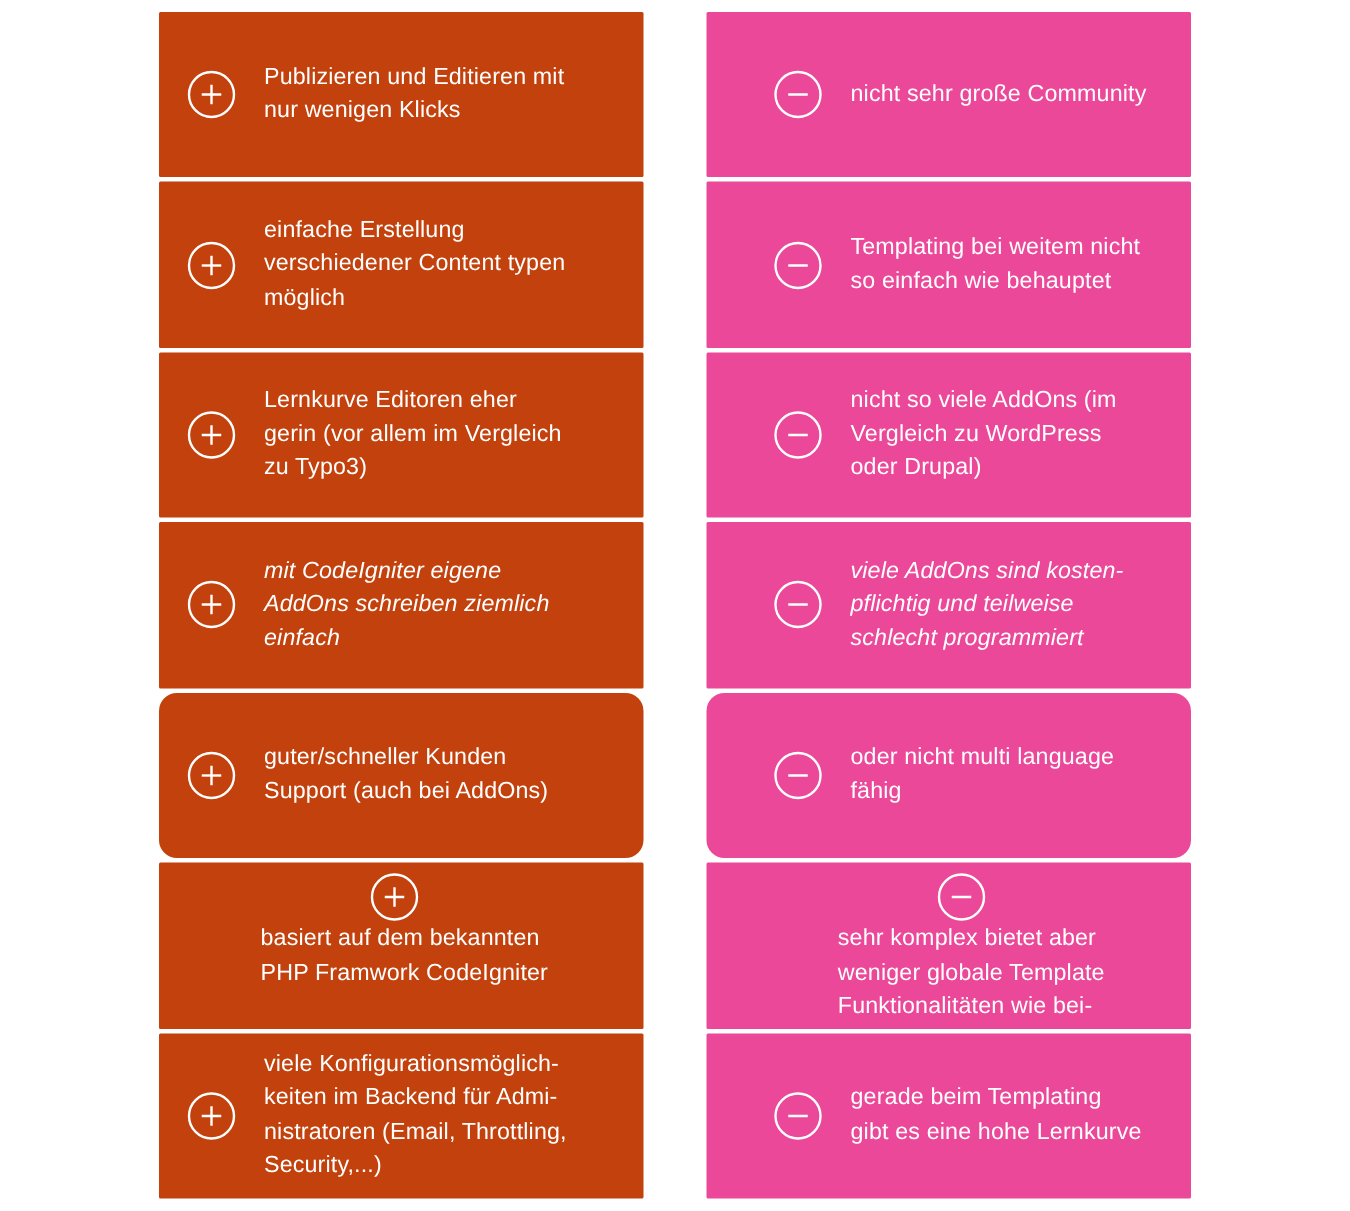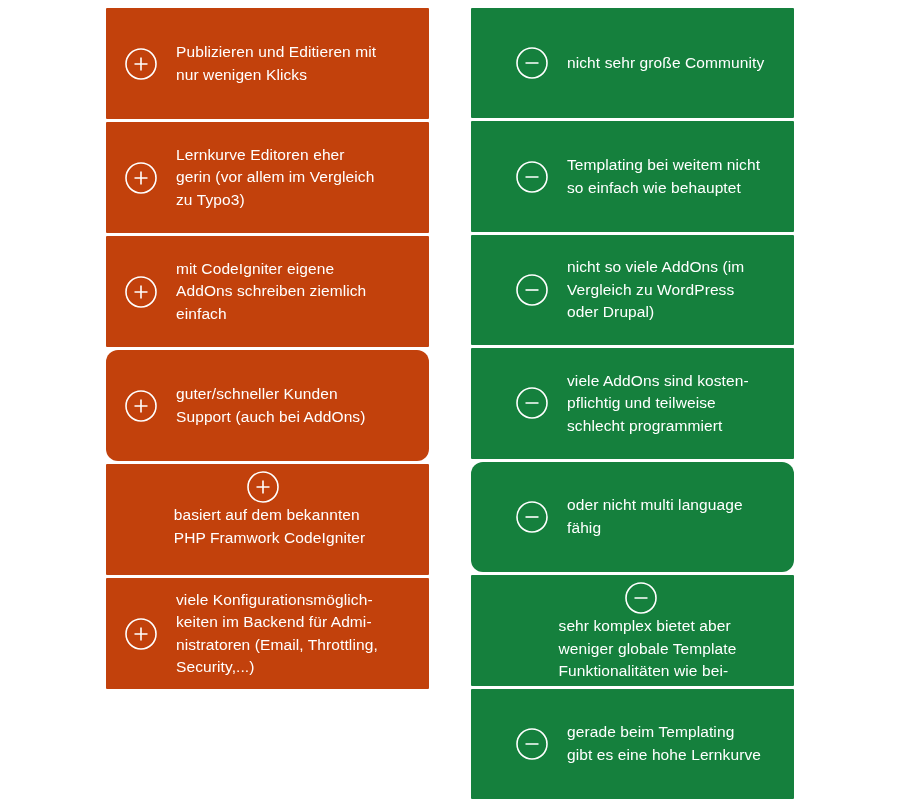--- a/index.html
+++ b/index.html
@@ -38,27 +38,27 @@
     flex-direction: row;
     align-items: center;
     box-sizing: border-box;
     padding: 6px 10px 6px 18px;
     color: #ffffff;
     border-radius: 1px;
     overflow: hidden;
   }
 
   .card.pro   { background: #c2410c; }
-  .card.con   { background: #15803d; padding-left: 44px; }
+  .card.con   { background: #ec4899; padding-left: 44px; }
 
   
   .row-h-1 { height: 111px; }
   .row-h-2 { height: 111px; }
   .row-h-3 { height: 111px; justify-content: flex-end; }
-  .row-h-4 { height: 111px; }
+  .row-h-4 { height: 111px; font-style: italic; }
   .row-h-5 { height: 111px; border-radius: 12px; }
   .row-h-6 { height: 111px; flex-direction: column; }
   .row-h-7 { height: 111px; }
 
   .icon {
     flex: 0 0 34px;
     width: 34px;
     height: 34px;
     margin-right: 18px;
     display: block;
@@ -92,20 +92,32 @@
         <svg viewBox="0 0 34 34" xmlns="http://www.w3.org/2000/svg">
           <circle cx="17" cy="17" r="15" fill="none" stroke="#ffffff" stroke-width="1.6"></circle>
           <line x1="10.5" y1="17" x2="23.5" y2="17" stroke="#ffffff" stroke-width="1.6"></line>
           <line x1="17" y1="10.5" x2="17" y2="23.5" stroke="#ffffff" stroke-width="1.6"></line>
         </svg>
       </span>
       <span class="card-text">Publizieren und Editieren mit
 nur wenigen Klicks</span>
     </div>
 
+    <div class="card pro row-h-2">
+      <span class="icon">
+        <svg viewBox="0 0 34 34" xmlns="http://www.w3.org/2000/svg">
+          <circle cx="17" cy="17" r="15" fill="none" stroke="#ffffff" stroke-width="1.6"></circle>
+          <line x1="10.5" y1="17" x2="23.5" y2="17" stroke="#ffffff" stroke-width="1.6"></line>
+          <line x1="17" y1="10.5" x2="17" y2="23.5" stroke="#ffffff" stroke-width="1.6"></line>
+        </svg>
+      </span>
+      <span class="card-text">einfache Erstellung
+verschiedener Content typen
+möglich</span>
+    </div>
 
     <div class="card pro row-h-3">
       <span class="icon">
         <svg viewBox="0 0 34 34" xmlns="http://www.w3.org/2000/svg">
           <circle cx="17" cy="17" r="15" fill="none" stroke="#ffffff" stroke-width="1.6"></circle>
           <line x1="10.5" y1="17" x2="23.5" y2="17" stroke="#ffffff" stroke-width="1.6"></line>
           <line x1="17" y1="10.5" x2="17" y2="23.5" stroke="#ffffff" stroke-width="1.6"></line>
         </svg>
       </span>
       <span class="card-text">Lernkurve Editoren eher

